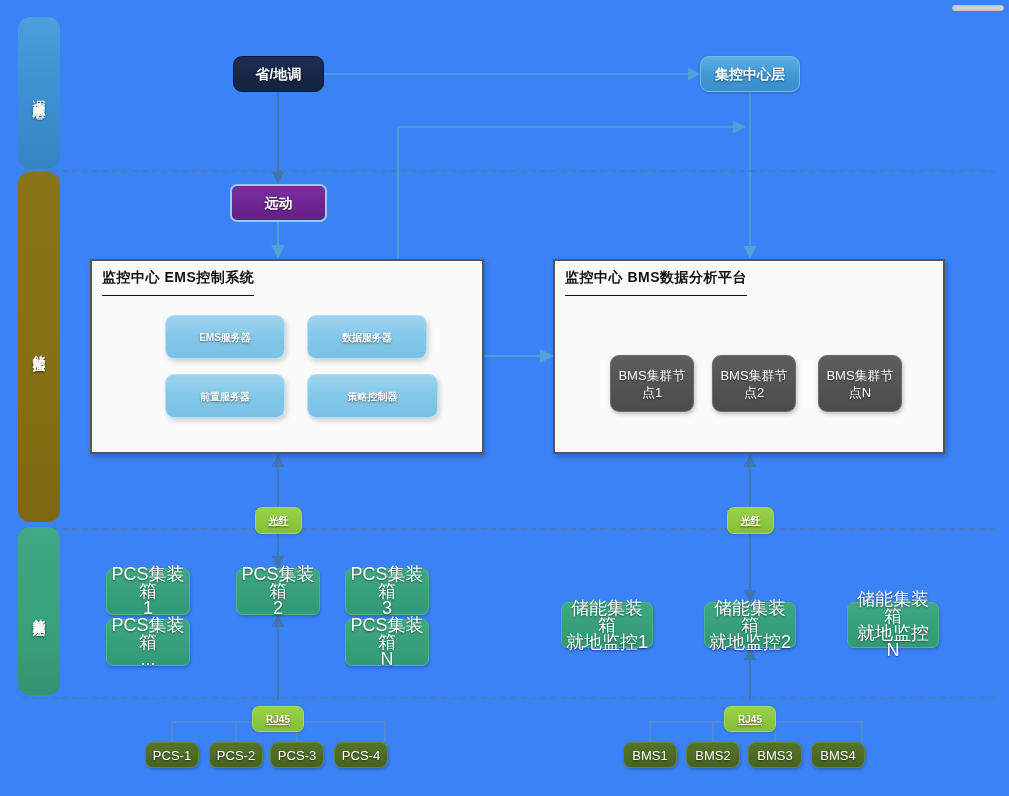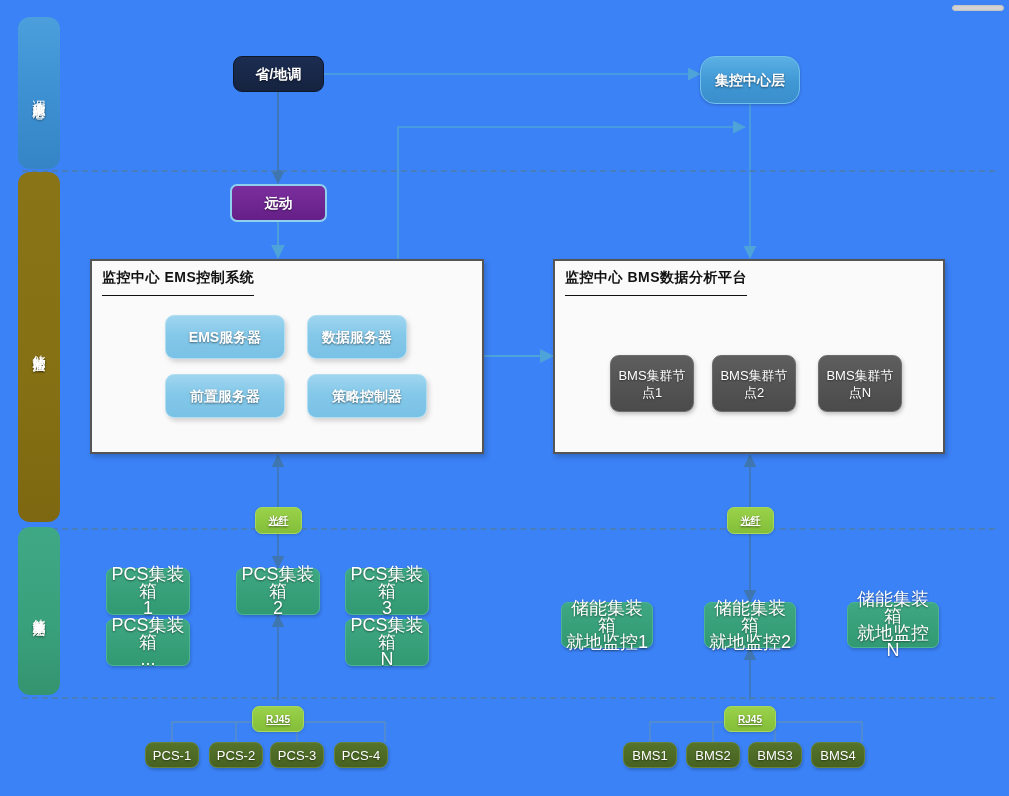--- a/index.html
+++ b/index.html
@@ -28,21 +28,21 @@
     text-shadow:0 1px 2px rgba(0,0,0,.5);}
 
   .n-navy{background:linear-gradient(180deg,#1c2d52 0%,#15233f 100%);
     border:1px solid #0e1629;font-weight:bold;font-size:14px;border-radius:9px;}
   .n-blue{background:linear-gradient(180deg,#5bb0e4 0%,#3f97d4 55%,#3a8ecb 100%);
     border:1px solid #6fc0ec;font-weight:bold;font-size:14px;border-radius:9px;
     box-shadow:0 1px 3px rgba(0,0,0,.22);}
   .n-purple{background:linear-gradient(180deg,#7b2f9e 0%,#6d2590 60%,#661f86 100%);
     border:2px solid #8fd0ef;font-weight:bold;font-size:14px;border-radius:7px;}
   .n-lightblue{background:linear-gradient(180deg,#9fd5ef 0%,#84c8e9 45%,#79c1e6 100%);
-    border:1px solid #b3deF2;font-weight:bold;font-size:14px;border-radius:9px;
+    border:1px solid #b3deF2;font-weight:bold;font-size:10px;border-radius:9px;
     box-shadow:2px 3px 5px rgba(0,0,0,.16);}
   .n-gray{background:linear-gradient(180deg,#5e5e5e 0%,#535353 55%,#4b4b4b 100%);
     border:1px solid #6d6d6d;border-radius:9px;font-size:13px;
     box-shadow:1px 2px 4px rgba(0,0,0,.25);}
   .n-green{background:linear-gradient(180deg,#3fa884 0%,#37a079 55%,#329a72 100%);
     border:1px solid #4bb491;border-radius:7px;font-size:18px;
     box-shadow:1px 2px 3px rgba(0,0,0,.18);}
   .n-olive{background:linear-gradient(180deg,#55732a 0%,#4d6a25 60%,#466020 100%);
     border:1px solid #64823a;border-radius:8px;font-size:13px;font-weight:normal;
     box-shadow:1px 2px 3px rgba(0,0,0,.2);}
@@ -125,29 +125,29 @@
 
   <div class="divider" style="top:170px;"></div>
   <div class="divider" style="top:528px;"></div>
   <div class="divider" style="top:697px;"></div>
 
   <div class="layer-pill pill-sched">调度集控中心层</div>
   <div class="layer-pill pill-station">储能站监控层</div>
   <div class="layer-pill pill-unit">储能基本单元层</div>
 
   <div class="node n-navy" style="left:233px;top:56px;width:91px;height:36px;">省/地调</div>
-  <div class="node n-blue" style="left:700px;top:56px;width:100px;height:48px;border-radius:15px;">集控中心层</div>
+  <div class="node n-blue" style="left:700px;top:56px;width:100px;height:36px;">集控中心层</div>
   <div class="node n-purple" style="left:230px;top:184px;width:97px;height:38px;">远动</div>
 
   <div class="panel" style="left:90px;top:259px;width:394px;height:195px;">
     <div class="panel-title">监控中心   EMS控制系统</div>
     <div class="node n-lightblue" style="left:73px;top:54px;width:120px;height:44px;">EMS服务器</div>
-    <div class="node n-lightblue" style="left:215px;top:54px;width:100px;height:44px;">数据服务器</div>
+    <div class="node n-lightblue" style="left:215px;top:54px;width:120px;height:44px;">数据服务器</div>
     <div class="node n-lightblue" style="left:73px;top:113px;width:120px;height:44px;">前置服务器</div>
-    <div class="node n-lightblue" style="left:215px;top:113px;width:120px;height:44px;">策略控制器</div>
+    <div class="node n-lightblue" style="left:215px;top:113px;width:131px;height:44px;">策略控制器</div>
   </div>
 
   <div class="panel" style="left:553px;top:259px;width:392px;height:195px;">
     <div class="panel-title">监控中心   BMS数据分析平台</div>
     <div class="node n-gray" style="left:55px;top:94px;width:84px;height:57px;">BMS集群节点1</div>
     <div class="node n-gray" style="left:157px;top:94px;width:84px;height:57px;">BMS集群节点2</div>
     <div class="node n-gray" style="left:251px;top:94px;width:84px;height:57px;margin-left:12px;">BMS集群节点N</div>
   </div>
 
   <div class="node n-lime" style="left:255px;top:507px;width:47px;height:27px;">光纤</div>

